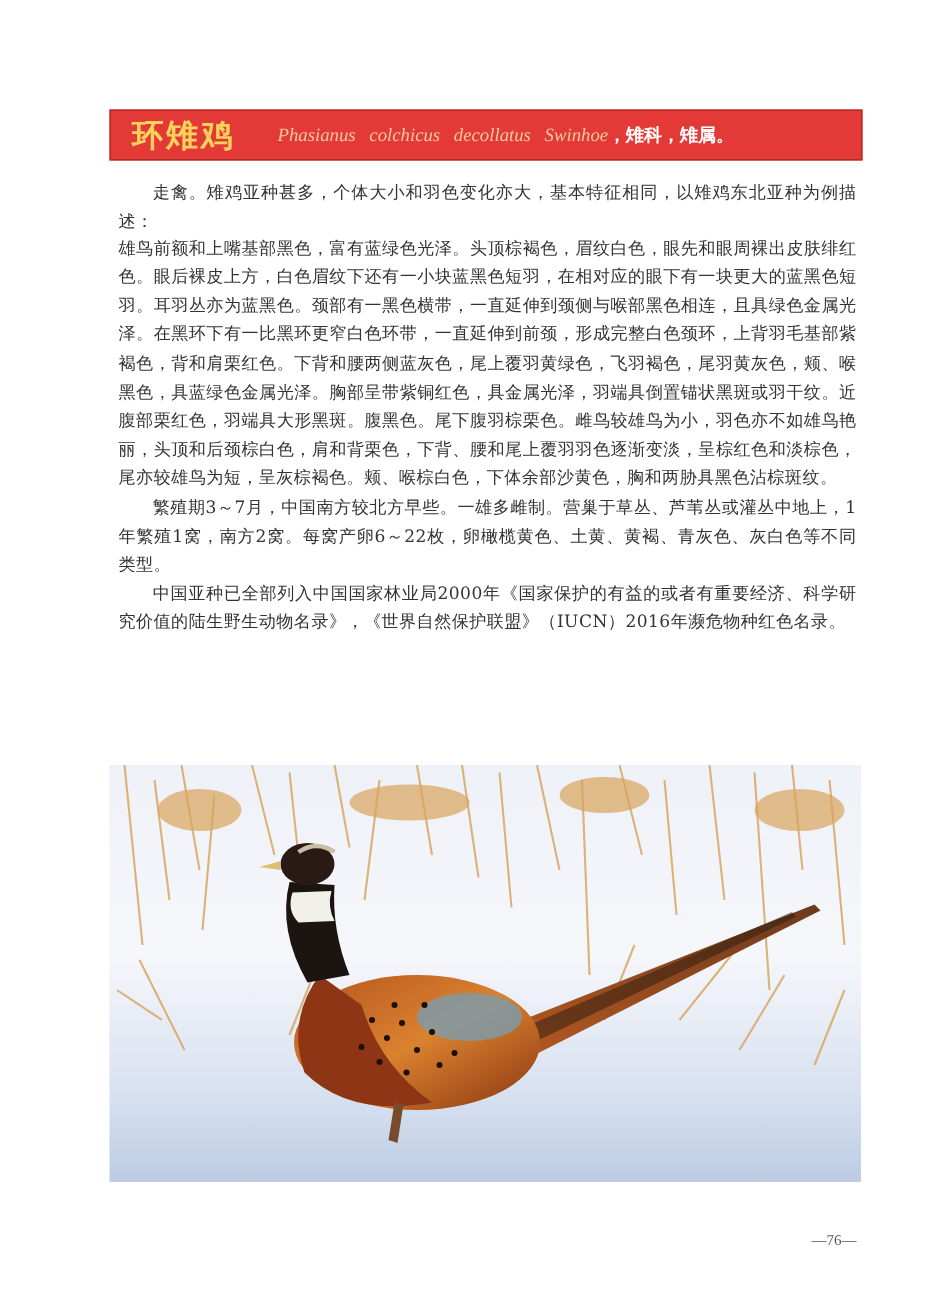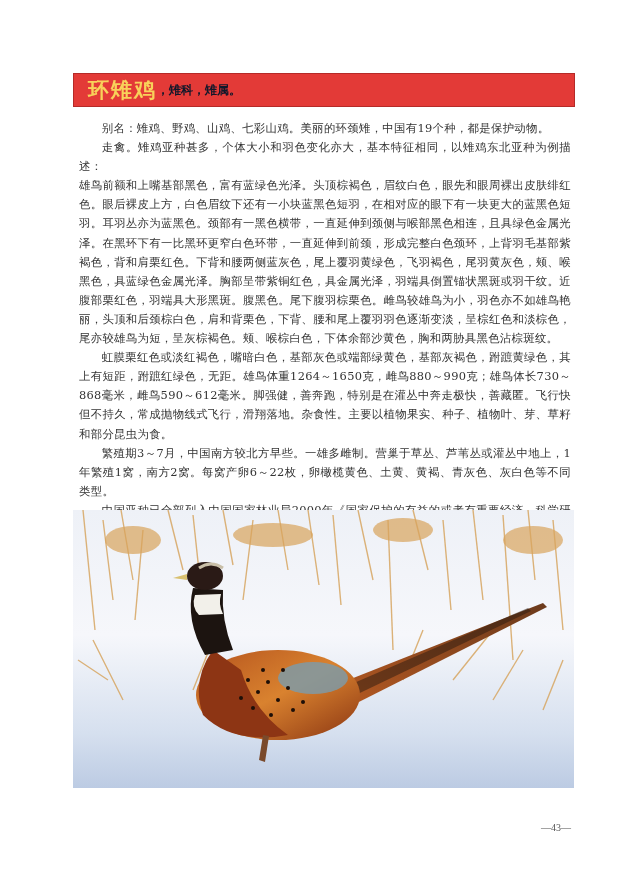--- a/index.html
+++ b/index.html
@@ -15,21 +15,21 @@
   .title-cn {
     margin-left:14px; font-family:"DejaVu Sans","Liberation Sans",sans-serif;
     font-size:21px; font-weight:bold; color:#f8d25a; letter-spacing:2px;
   }
   .title-latin {
     margin-left:28px; font-family:"Liberation Serif",serif; font-style:italic;
     font-size:12.5px; color:#f6c9a0; word-spacing:6px;
   }
   .title-family {
     font-family:Liberation Mono, monospace; font-size:12px;
-    font-weight:bold; color:#0f172a;
+    font-weight:bold; color:#ffffff;
   }
   .body-text {
     position:absolute; left:79px; top:119px; width:492px;
     font-size:11.4px; line-height:19.1px; text-align:justify; color:#333;
     letter-spacing:0.3px;
   }
   .body-text p { margin:0; text-indent:2em; }
   .body-text p.noindent { text-indent:0;font-family:Liberation Serif, serif; }
   .photo {
     position:absolute; left:73px; top:510px; width:501px; height:278px; overflow:hidden;
@@ -38,28 +38,27 @@
   .page-number {
     position:absolute; left:541px; top:822px; font-size:10px; color:#555;
     font-family:"Liberation Serif",serif;
   }
 </style>
 </head>
 <body>
 
 <div class="header-band">
   <span class="title-cn">环雉鸡</span>
+  <span class="title-latin">Phasianus colchicus decollatus Swinhoe</span>
   <span class="title-family">，雉科，雉属。</span>
 </div>
 
 <div class="body-text">
-  <p>别名：雉鸡、野鸡、山鸡、七彩山鸡。美丽的环颈雉，中国有19个种，都是保护动物。</p>
   <p>走禽。雉鸡亚种甚多，个体大小和羽色变化亦大，基本特征相同，以雉鸡东北亚种为例描述：</p>
   <p class="noindent">雄鸟前额和上嘴基部黑色，富有蓝绿色光泽。头顶棕褐色，眉纹白色，眼先和眼周裸出皮肤绯红色。眼后裸皮上方，白色眉纹下还有一小块蓝黑色短羽，在相对应的眼下有一块更大的蓝黑色短羽。耳羽丛亦为蓝黑色。颈部有一黑色横带，一直延伸到颈侧与喉部黑色相连，且具绿色金属光泽。在黑环下有一比黑环更窄白色环带，一直延伸到前颈，形成完整白色颈环，上背羽毛基部紫褐色，背和肩栗红色。下背和腰两侧蓝灰色，尾上覆羽黄绿色，飞羽褐色，尾羽黄灰色，颊、喉黑色，具蓝绿色金属光泽。胸部呈带紫铜红色，具金属光泽，羽端具倒置锚状黑斑或羽干纹。近腹部栗红色，羽端具大形黑斑。腹黑色。尾下腹羽棕栗色。雌鸟较雄鸟为小，羽色亦不如雄鸟艳丽，头顶和后颈棕白色，肩和背栗色，下背、腰和尾上覆羽羽色逐渐变淡，呈棕红色和淡棕色，尾亦较雄鸟为短，呈灰棕褐色。颊、喉棕白色，下体余部沙黄色，胸和两胁具黑色沾棕斑纹。</p>
-  <p>虹膜栗红色或淡红褐色，嘴暗白色，基部灰色或端部绿黄色，基部灰褐色，跗蹠黄绿色，其上有短距，跗蹠红绿色，无距。雄鸟体重1264～1650克，雌鸟880～990克；雄鸟体长730～868毫米，雌鸟590～612毫米。脚强健，善奔跑，特别是在灌丛中奔走极快，善藏匿。飞行快但不持久，常成抛物线式飞行，滑翔落地。杂食性。主要以植物果实、种子、植物叶、芽、草籽和部分昆虫为食。</p>
   <p>繁殖期3～7月，中国南方较北方早些。一雄多雌制。营巢于草丛、芦苇丛或灌丛中地上，1年繁殖1窝，南方2窝。每窝产卵6～22枚，卵橄榄黄色、土黄、黄褐、青灰色、灰白色等不同类型。</p>
   <p>中国亚种已全部列入中国国家林业局2000年《国家保护的有益的或者有重要经济、科学研究价值的陆生野生动物名录》，《世界自然保护联盟》（IUCN）2016年濒危物种红色名录。</p>
 </div>
 
 <div class="photo">
   <svg width="501" height="278" viewBox="0 0 501 278">
     <defs>
       <linearGradient id="snow" x1="0" y1="0" x2="0" y2="1">
         <stop offset="0" stop-color="#eef1f7"></stop>
         <stop offset="0.45" stop-color="#f6f7fb"></stop>
@@ -140,13 +139,13 @@
     <path d="M122 85 Q118 97 126 105 L150 104 Q145 94 148 84 Z" fill="#f2f0ea"></path>
 
     <ellipse cx="132" cy="66" rx="18" ry="14" fill="#2a1a16"></ellipse>
     <path d="M126 58 Q138 50 150 58" stroke="#c9bfa8" stroke-width="3" fill="none"></path>
     <path d="M114 64 L100 68 L114 70 Z" fill="#d8c070"></path>
 
     <path d="M190 225 L186 250 L192 252 L196 226 Z" fill="#7a4a2c"></path>
   </svg>
 </div>
 
-<div class="page-number">—43—</div>
+<div class="page-number">—76—</div>
 
 </body></html>

